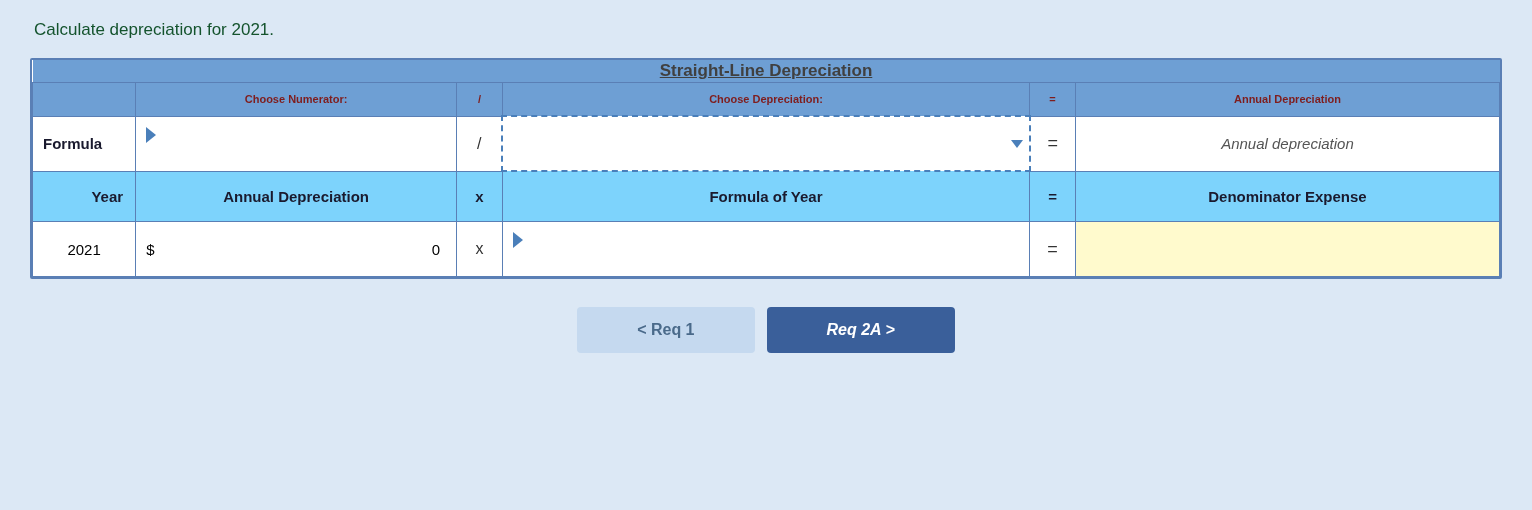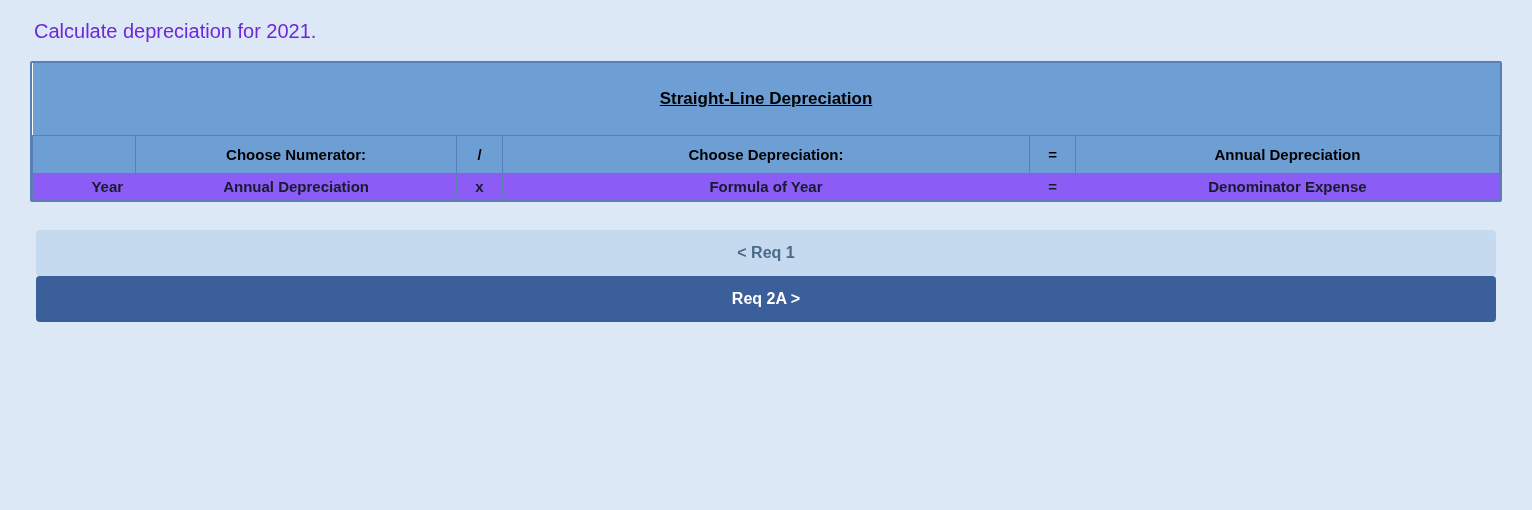--- a/index.html
+++ b/index.html
@@ -4,53 +4,53 @@
   <style>
     * { box-sizing: border-box; margin: 0; padding: 0; }
     body {
       font-family: Arial, sans-serif;
       background: #dce8f5;
       width: 1532px;
       min-height: 510px;
       padding: 20px 30px;
     }
     .instruction {
-      font-size: 20px;
-      color: #6d28d9;
+      font-size: 17px;
+      color: #14532d;
       margin-bottom: 18px;
       padding-left: 4px;
     }
     .table-wrapper {
       border: 2px solid #5a7fb5;
       border-radius: 2px;
       overflow: hidden;
       margin-bottom: 28px;
     }
     table {
       width: 100%;
       border-collapse: collapse;
       background: #fff;
     }
     .header-title-row td {
       background: #6e9fd4;
       text-align: center;
-      padding: 26px 8px;
+      padding: 1px 8px;
       font-size: 17px;
       font-weight: bold;
       text-decoration: underline;
-      color: #000000;
+      color: #404040;
       border-bottom: 1px solid #5a7fb5;
     }
     .col-header-row td {
       background: #6e9fd4;
       font-weight: bold;
-      font-size: 15px;
+      font-size: 11px;
       padding: 10px 12px;
       border: 1px solid #5a7fb5;
-      color: #000000;
+      color: #7f1d1d;
       text-align: center;
       vertical-align: middle;
     }
     .col-header-row td:first-child {
       text-align: left;
       background: #6e9fd4;
     }
     .data-row td {
       border: 1px solid #5a7fb5;
       padding: 8px 10px;
@@ -73,24 +73,24 @@
       background: #fff;
     }
     .data-row td.equals {
       text-align: center;
       font-size: 18px;
       color: #333;
       width: 40px;
       background: #fff;
     }
     .section-header-row td {
-      background: #8b5cf6;
+      background: #7dd3fc;
       font-weight: bold;
       font-size: 15px;
-      padding: 4px 12px;
+      padding: 16px 12px;
       border: 1px solid #5a7fb5;
       color: #1a1a2e;
       text-align: center;
       vertical-align: middle;
       margin-top: 6px;
     }
     .section-header-row td:first-child {
       text-align: right;
     }
     .input-cell {
@@ -140,38 +140,38 @@
     }
     .formula-result {
       color: #555;
       font-style: italic;
     }
     .nav-buttons {
       display: flex;
       justify-content: center;
       gap: 0;
       margin-top: 10px;
-      flex-direction: column;
     }
     .nav-btn {
       padding: 14px 60px;
       font-size: 16px;
       font-weight: bold;
       cursor: pointer;
       border: none;
       border-radius: 4px;
       margin: 0 6px;
     }
     .btn-prev {
       background: #c5d9ef;
       color: #4a6a8a;
     }
     .btn-next {
       background: #3a5f9a;
       color: #fff;
+      font-style: italic;
     }
     .col-numerator { width: 280px; }
     .col-op1 { width: 40px; }
     .col-denominator { width: 460px; }
     .col-eq { width: 40px; }
     .col-result { width: 370px; }
   </style>
 </head>
 <body>
 
@@ -187,31 +187,61 @@
 
     <tr class="col-header-row">
       <td style="width:90px;"></td>
       <td class="col-numerator">Choose Numerator:</td>
       <td class="col-op1">/</td>
       <td class="col-denominator">Choose Depreciation:</td>
       <td class="col-eq">=</td>
       <td class="col-result">Annual Depreciation</td>
     </tr>
 
+    <tr class="data-row">
+      <td class="row-label">Formula</td>
+      <td class="input-cell">
+        <span class="blue-indicator"></span>
+        <input class="input-field" type="text" style="">
+      </td>
+      <td class="operator">/</td>
+      <td class="dropdown-cell input-cell">
+        <input class="input-field" type="text" style="">
+        <span class="dropdown-arrow"></span>
+      </td>
+      <td class="equals">=</td>
+      <td class="formula-result" style="text-align:center; color:#555; font-style:italic;">Annual depreciation</td>
+    </tr>
 
 
     <tr class="section-header-row">
       <td>Year</td>
       <td>Annual Depreciation</td>
       <td>x</td>
       <td>Formula of Year</td>
       <td>=</td>
       <td>Denominator Expense</td>
     </tr>
 
+    <tr class="data-row">
+      <td style="text-align:center; font-weight:normal;">2021</td>
+      <td>
+        <span style="margin-right:4px;">$</span>
+        <span class="amount-value" style="float:right; padding-right:6px;">0</span>
+      </td>
+      <td class="operator">x</td>
+      <td class="input-cell">
+        <span class="blue-indicator"></span>
+        <input class="input-field" type="text" style="">
+      </td>
+      <td class="equals">=</td>
+      <td class="yellow-cell input-cell">
+        <input class="input-field" type="text" style="background: transparent;">
+      </td>
+    </tr>
   </tbody>
     </table>
 </div>
 
 <div class="nav-buttons">
   <button class="nav-btn btn-prev">&lt; Req 1</button>
   <button class="nav-btn btn-next">Req 2A &gt;</button>
 </div>
 
 </body></html>

